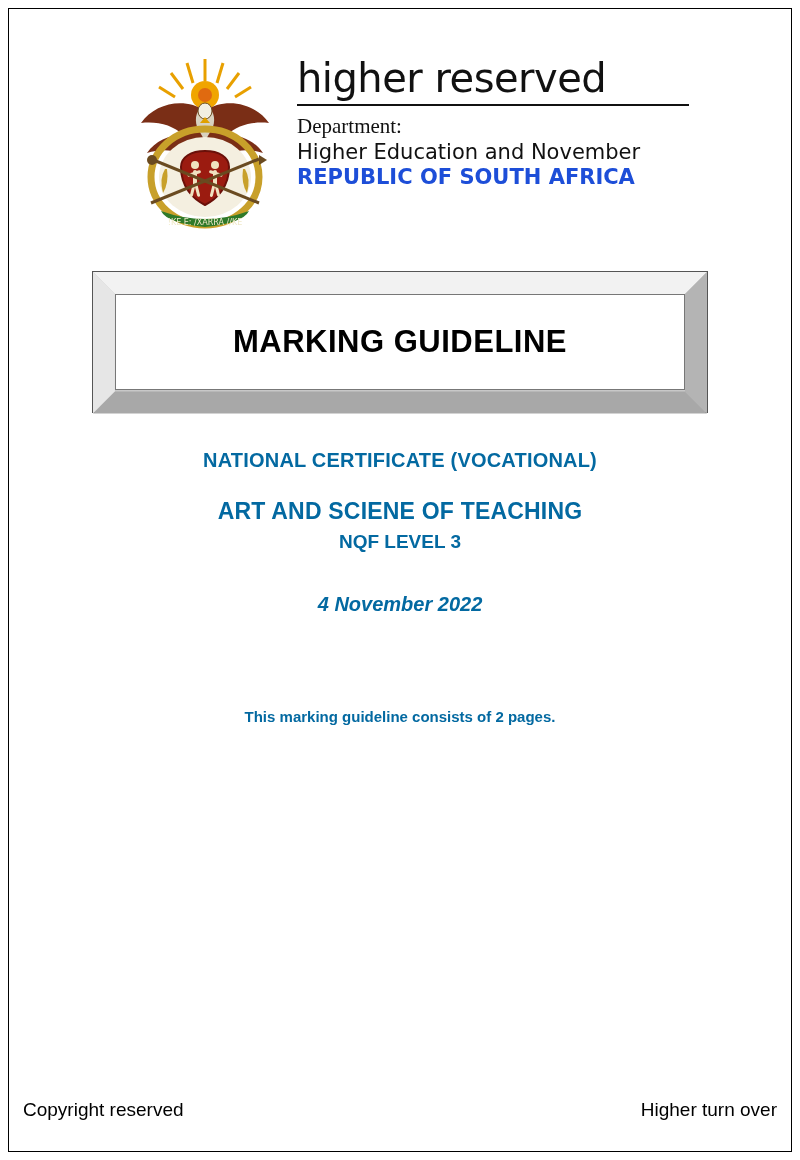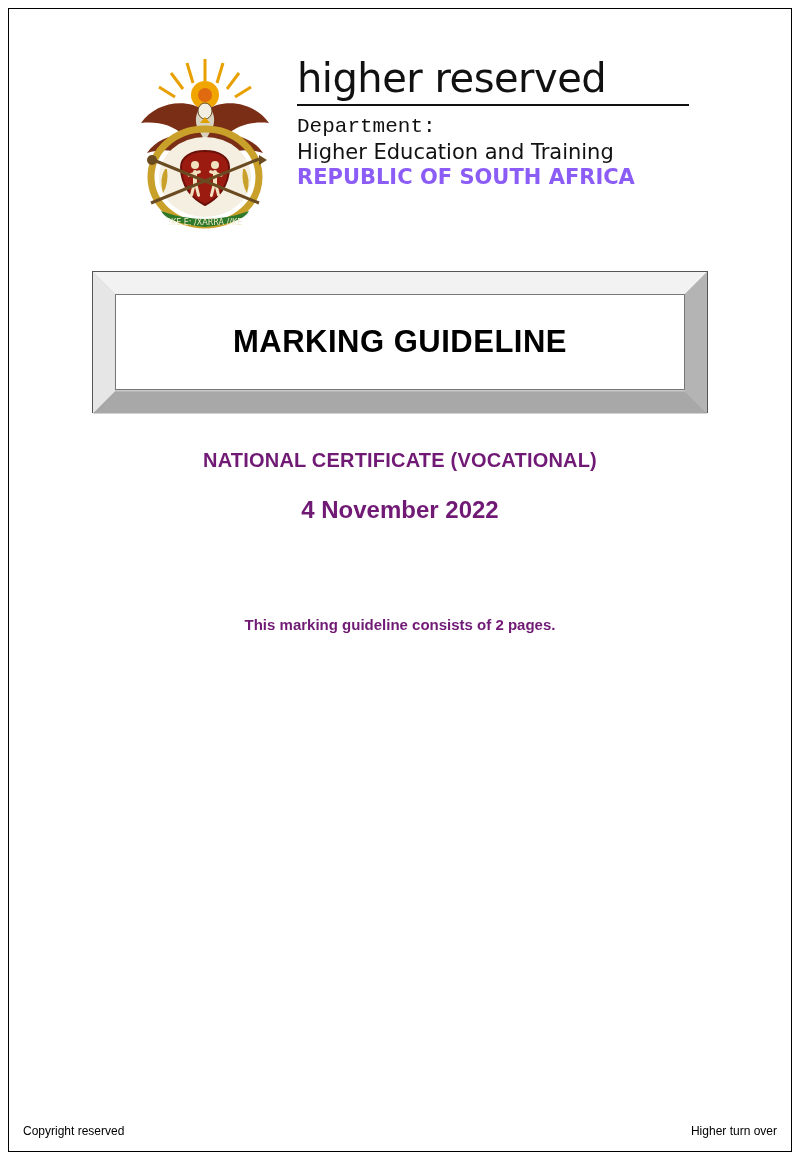--- a/index.html
+++ b/index.html
@@ -63,36 +63,36 @@
     color: #111;
     font-weight: 400;
   }
   .dept-rule {
     border-bottom: 2px solid #111;
     margin-top: 6px;
     margin-bottom: 8px;
     width: 100%;
   }
   .dept-sub1 {
-    font-family: Liberation Mono, monospace;
+    font-family: Liberation Serif, serif;
     font-size: 21px;
     color: #111;
     line-height: 1.22;
   }
   .dept-sub2 {
     font-family: "DejaVu Sans", sans-serif;
     font-size: 21px;
     color: #111;
     line-height: 1.22;
   }
   .dept-sub3 {
     font-family: "DejaVu Sans", sans-serif;
     font-size: 21px;
     font-weight: bold;
-    color: #8b5cf6;
+    color: #1d4ed8;
     line-height: 1.22;
   }
 
   
   .plaque-wrap {
     margin-top: 38px;
     display: flex;
     justify-content: center;
   }
   .plaque {
@@ -123,59 +123,60 @@
   .plaque-text {
     font-size: 31px;
     font-weight: bold;
     letter-spacing: 0.5px;
     color: #000;
   }
 
   
   .centerline {
     text-align: center;
-    color: #701a75;
+    color: #0369a1;
   }
   .line-cert {
     margin-top: 36px;
     font-size: 20px;
     font-weight: bold;
     letter-spacing: 0.2px;
   }
   .line-subject {
     margin-top: 26px;
     font-size: 23px;
     font-weight: bold;
     letter-spacing: 0.2px;
   }
   .line-level {
     margin-top: 6px;
     font-size: 19px;
     font-weight: bold;
   }
   .line-date {
-    margin-top: 24px;
-    font-size: 24px;
-    font-weight: bold;
+    margin-top: 40px;
+    font-size: 20px;
+    font-weight: bold;
+    font-style: italic;
   }
   .line-pages {
     margin-top: 92px;
     font-size: 15px;
     font-weight: bold;
   }
 
   
   .footer {
     position: absolute;
     left: 14px;
     right: 14px;
-    bottom: 13px;
+    bottom: 30px;
     display: flex;
     justify-content: space-between;
-    font-size: 12px;
+    font-size: 19px;
     color: #000;
   }
 </style>
 </head>
 <body>
 
 <div class="page">
   <div class="page-border"></div>
   <div class="content">
 
@@ -231,40 +232,42 @@
         </g>
 
         <path d="M40 160 q44 16 88 0 q-6 12 -44 16 q-38 -4 -44 -16 z" fill="#2f7a2a"></path>
         <text x="84" y="174" font-size="8" fill="#f0e8c8" text-anchor="middle" font-family="DejaVu Sans, sans-serif">!KE E: /XARRA //KE</text>
       </svg>
 
       <div class="dept-block">
         <div class="dept-title">higher reserved</div>
         <div class="dept-rule"></div>
         <div class="dept-sub1">Department:</div>
-        <div class="dept-sub2">Higher Education and Training</div>
+        <div class="dept-sub2">Higher Education and November</div>
         <div class="dept-sub3">REPUBLIC OF SOUTH AFRICA</div>
       </div>
     </div>
 
     <div class="plaque-wrap">
       <div class="plaque">
         <svg class="bevel" viewBox="0 0 616 142" preserveAspectRatio="none">
           <polygon points="0,0 616,0 594,22 22,22" fill="#f2f2f2"></polygon>
           <polygon points="0,0 22,22 22,120 0,142" fill="#e6e6e6"></polygon>
           <polygon points="616,0 616,142 594,120 594,22" fill="#b4b4b4"></polygon>
           <polygon points="0,142 22,120 594,120 616,142" fill="#a8a8a8"></polygon>
         </svg>
         <div class="inner">
           <div class="plaque-text">MARKING GUIDELINE</div>
         </div>
       </div>
     </div>
 
     <div class="centerline line-cert">NATIONAL CERTIFICATE (VOCATIONAL)</div>
+    <div class="centerline line-subject">ART AND SCIENE OF TEACHING</div>
+    <div class="centerline line-level">NQF LEVEL 3</div>
     <div class="centerline line-date">4 November 2022</div>
     <div class="centerline line-pages">This marking guideline consists of 2 pages.</div>
 
     <div class="footer">
       <div>Copyright reserved</div>
       <div>Higher turn over</div>
     </div>
 
   </div>
 </div>

